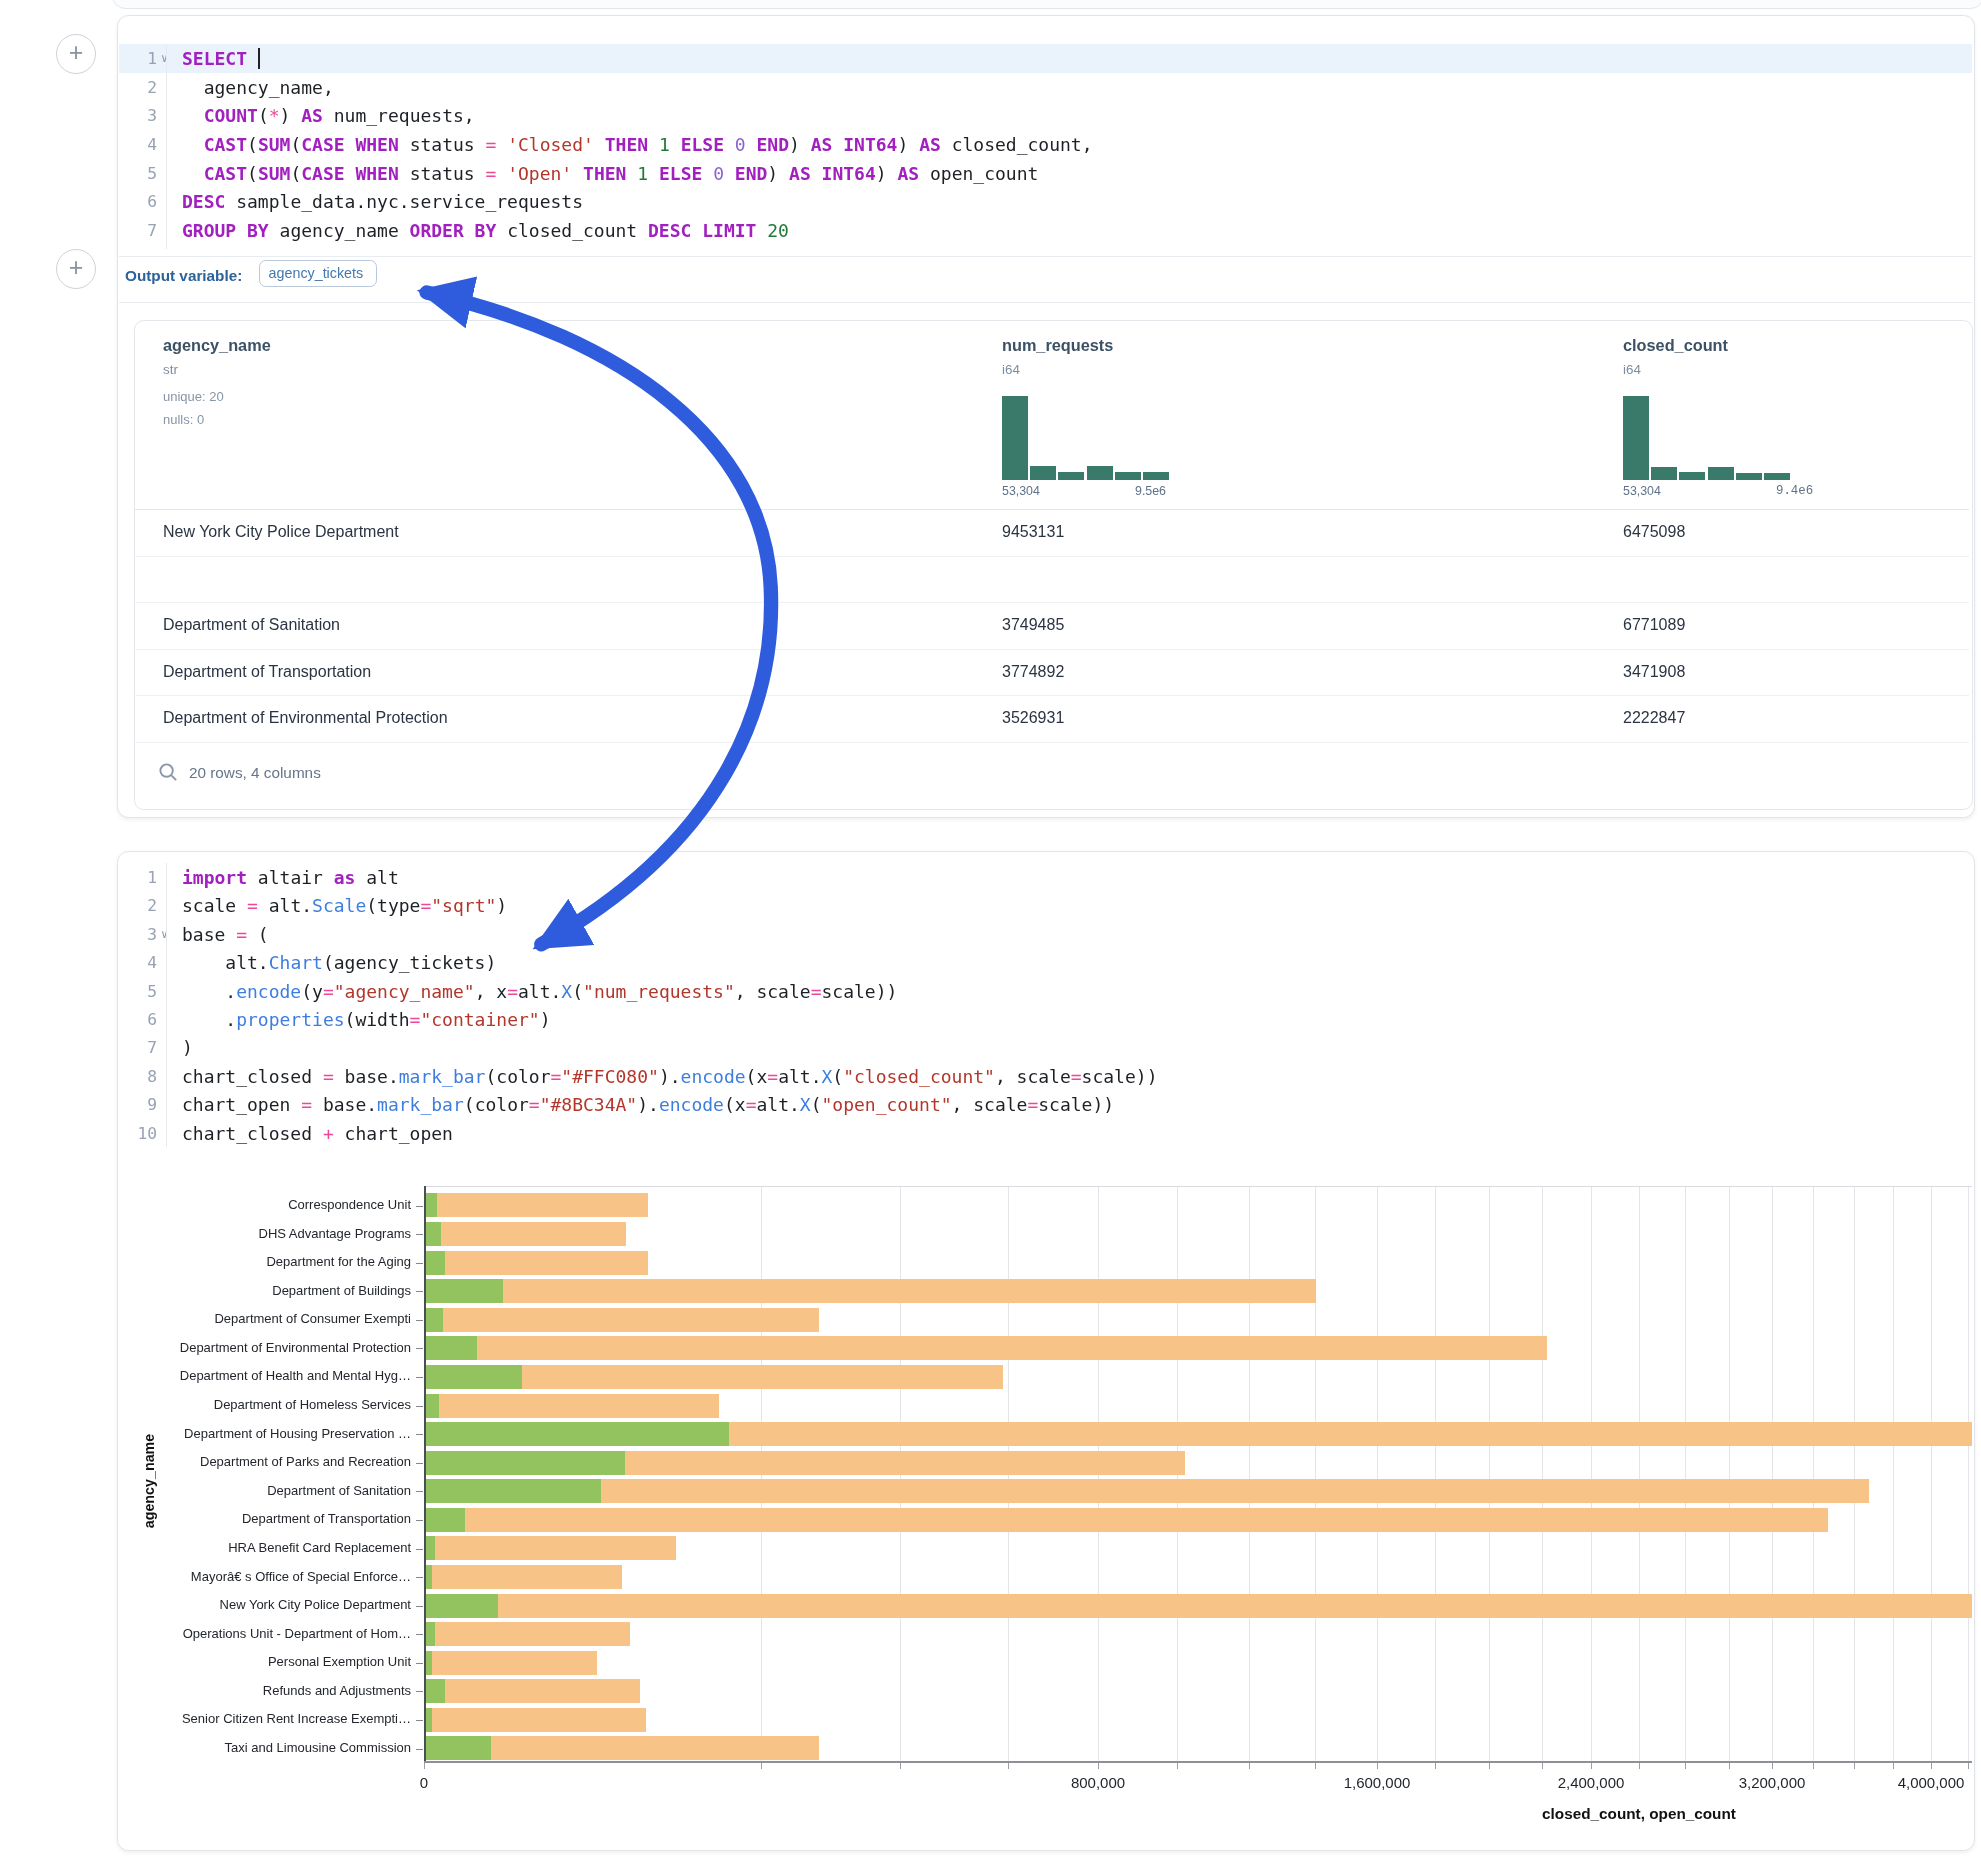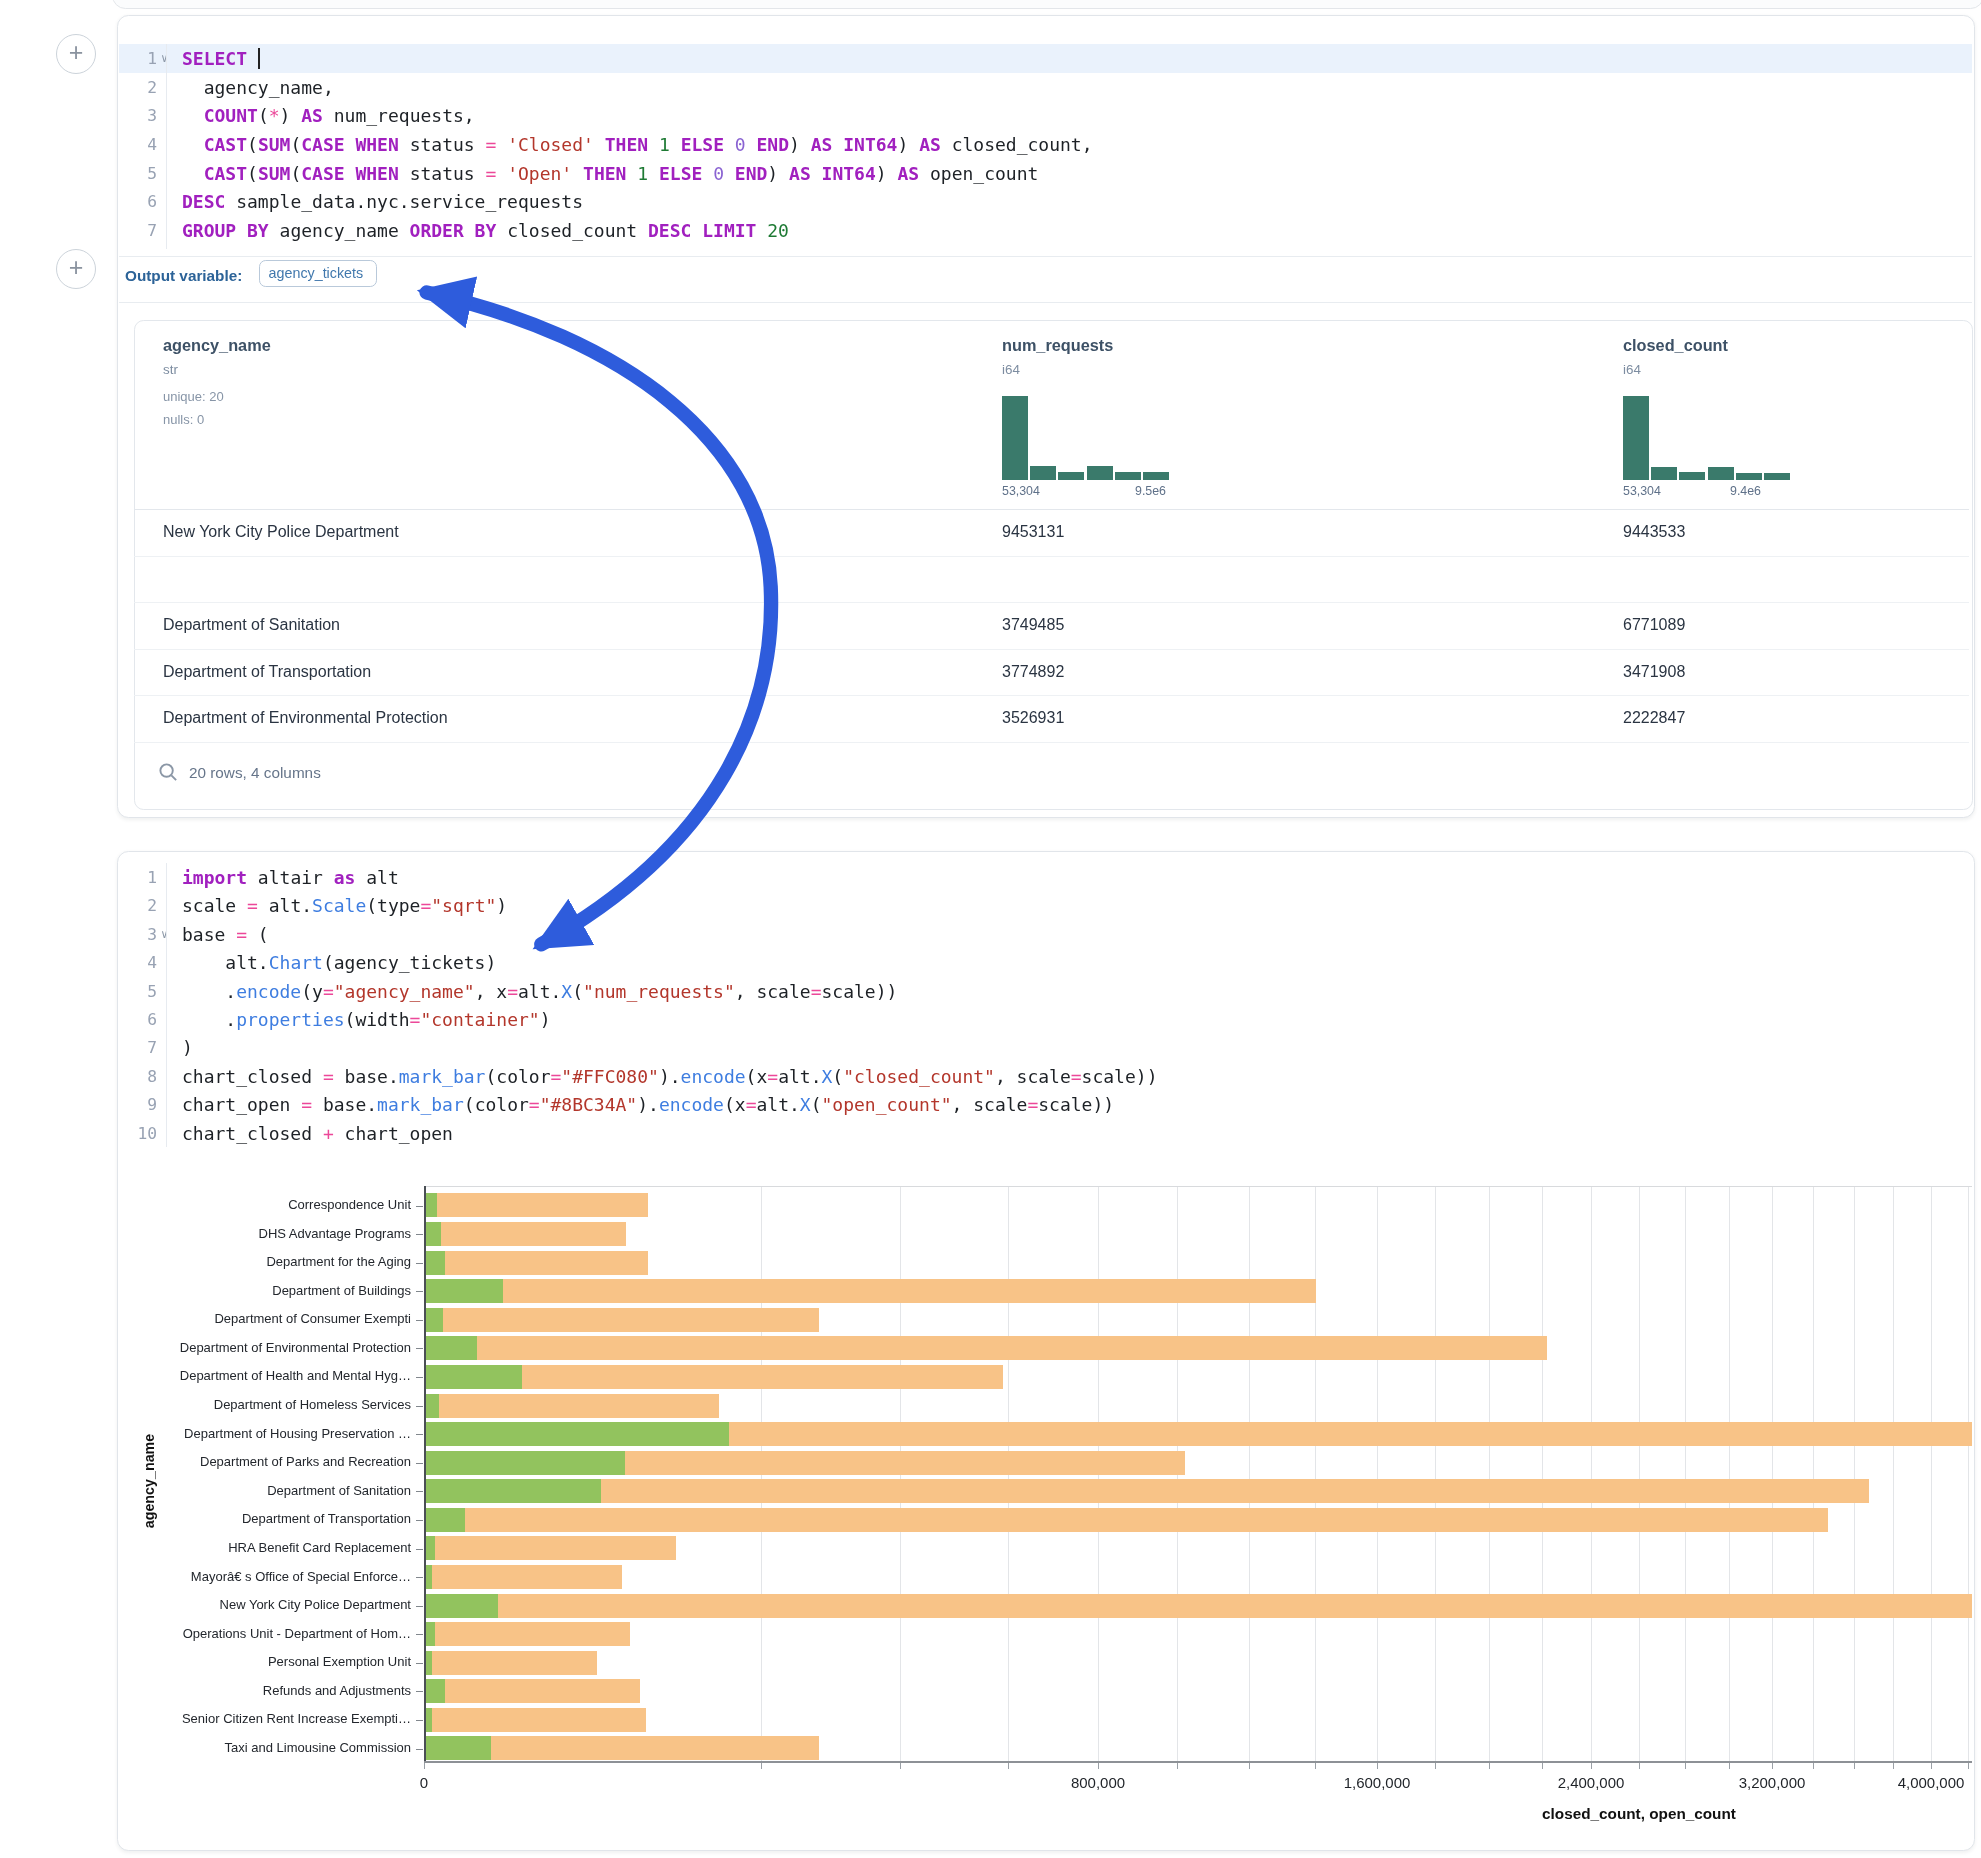--- a/index.html
+++ b/index.html
@@ -96,26 +96,26 @@
     <div class="col-type" style="left: 1489px; top: 42px;">i64</div>
     <div class="hist" style="left: 1489px; top: 76px; width: 168px; height: 84px;">
       <div class="hbar" style="left: 0px; width: 26px; height: 84px;"></div>
       <div class="hbar" style="left: 28px; width: 26px; height: 13.5px;"></div>
       <div class="hbar" style="left: 56px; width: 26px; height: 7.6px;"></div>
       <div class="hbar" style="left: 85px; width: 26px; height: 13.5px;"></div>
       <div class="hbar" style="left: 113px; width: 26px; height: 6.7px;"></div>
       <div class="hbar" style="left: 141px; width: 26px; height: 6.7px;"></div>
     </div>
     <div class="hist-lbl" style="left: 1489px; top: 164px;">53,304</div>
-    <div class="hist-lbl" style="left: 1596px; top: 164px;">9.4e6</div>
+    <div class="hist-lbl" style="left: 1642px; top: 164px; font-family: Liberation Mono, monospace;">9.4e6</div>
     <div class="tbl-row-border" style="left: 0px; top: 189px; width: 1835px; background: rgb(227, 231, 236);"></div>
     <div class="abs" style="left: 0px; top: 189px; width: 1835px; height: 46px;">
       <div class="cell-text" style="left: 29px; top: 13.4px;">New York City Police Department</div>
       <div class="cell-text" style="left: 868px; top: 13.4px;">9453131</div>
-      <div class="cell-text" style="left: 1489px; top: 13.4px;">9443533</div>
+      <div class="cell-text" style="left: 1489px; top: 13.4px;">6475098</div>
     </div>
     <div class="tbl-row-border" style="left: 0px; top: 236px; width: 1835px;"></div>
     <div class="abs" style="left: 0px; top: 282px; width: 1835px; height: 46px;">
       <div class="cell-text" style="left: 29px; top: 13.4px;">Department of Sanitation</div>
       <div class="cell-text" style="left: 868px; top: 13.4px;">3749485</div>
       <div class="cell-text" style="left: 1489px; top: 13.4px;">6771089</div>
     </div>
     <div class="tbl-row-border" style="left: 0px; top: 282px; width: 1835px;"></div>
     <div class="abs" style="left: 0px; top: 329px; width: 1835px; height: 46px;">
       <div class="cell-text" style="left: 29px; top: 13.4px;">Department of Transportation</div>

